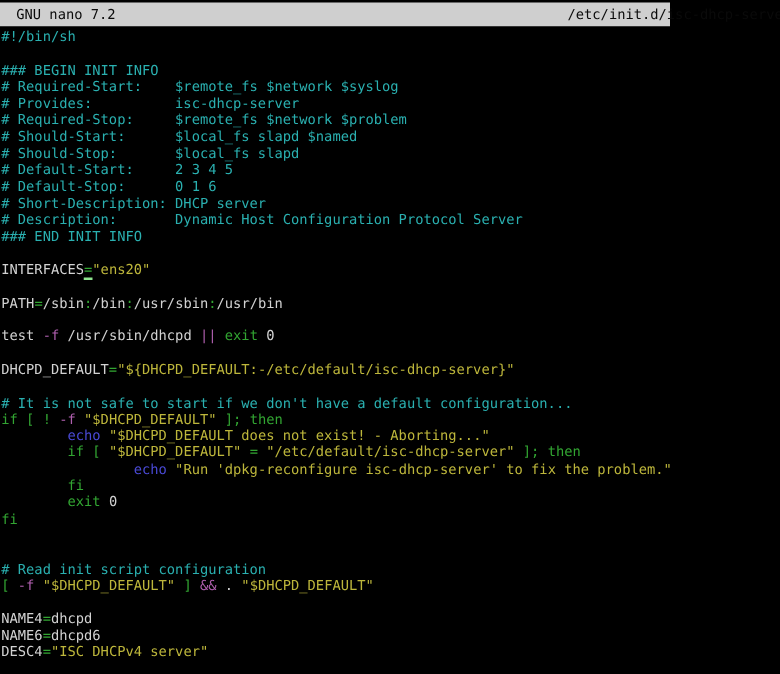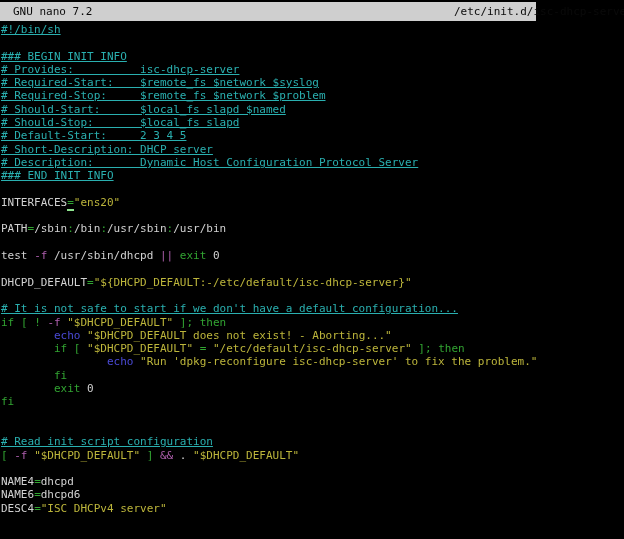--- a/index.html
+++ b/index.html
@@ -16,45 +16,46 @@
     font-size:11px; line-height:19px; white-space:pre;
   }
   .titlebar .app { position:absolute; left:13px; top:0; }
   .titlebar .filename { position:absolute; left:454px; top:0; }
   .editor {
     position:absolute; top:23px; left:1px; width:623px; height:520px;
     font-size:11px;
   }
   .line { height:13.3px; line-height:13.3px; white-space:pre; }
   .tok-w { color:var(--fg); }
-  .tok-c { color:var(--comment);text-decoration:underline; }
+  .tok-c { color:var(--comment); }
   .tok-g { color:var(--green); }
   .tok-y { color:var(--yellow); }
   .tok-m { color:var(--magenta); }
   .tok-b { color:var(--blue); }
   .cursor { border-bottom:2px solid var(--cursor); }
 </style>
 </head>
 <body>
 
 <div class="titlebar">
   <span class="app">GNU nano 7.2</span>
   <span class="filename">/etc/init.d/isc-dhcp-server</span>
 </div>
 
 <div class="editor">
     <div class="line"><span class="tok-c">#!/bin/sh</span></div>
     <div class="line"></div>
     <div class="line"><span class="tok-c">### BEGIN INIT INFO</span></div>
+    <div class="line"><span class="tok-c"># Required-Start:    $remote_fs $network $syslog</span></div>
     <div class="line"><span class="tok-c"># Provides:          isc-dhcp-server</span></div>
-    <div class="line"><span class="tok-c"># Required-Start:    $remote_fs $network $syslog</span></div>
     <div class="line"><span class="tok-c"># Required-Stop:     $remote_fs $network $problem</span></div>
     <div class="line"><span class="tok-c"># Should-Start:      $local_fs slapd $named</span></div>
     <div class="line"><span class="tok-c"># Should-Stop:       $local_fs slapd</span></div>
     <div class="line"><span class="tok-c"># Default-Start:     2 3 4 5</span></div>
+    <div class="line"><span class="tok-c"># Default-Stop:      0 1 6</span></div>
     <div class="line"><span class="tok-c"># Short-Description: DHCP server</span></div>
     <div class="line"><span class="tok-c"># Description:       Dynamic Host Configuration Protocol Server</span></div>
     <div class="line"><span class="tok-c">### END INIT INFO</span></div>
     <div class="line"></div>
     <div class="line"><span class="tok-w">INTERFACES</span><span class="tok-g cursor">=</span><span class="tok-y">"ens20"</span></div>
     <div class="line"></div>
     <div class="line"><span class="tok-w">PATH</span><span class="tok-g">=</span><span class="tok-w">/sbin</span><span class="tok-g">:</span><span class="tok-w">/bin</span><span class="tok-g">:</span><span class="tok-w">/usr/sbin</span><span class="tok-g">:</span><span class="tok-w">/usr/bin</span></div>
     <div class="line"></div>
     <div class="line"><span class="tok-w">test </span><span class="tok-m">-f</span><span class="tok-w"> /usr/sbin/dhcpd </span><span class="tok-m">||</span><span class="tok-w"> </span><span class="tok-g">exit</span><span class="tok-w"> 0</span></div>
     <div class="line"></div>

